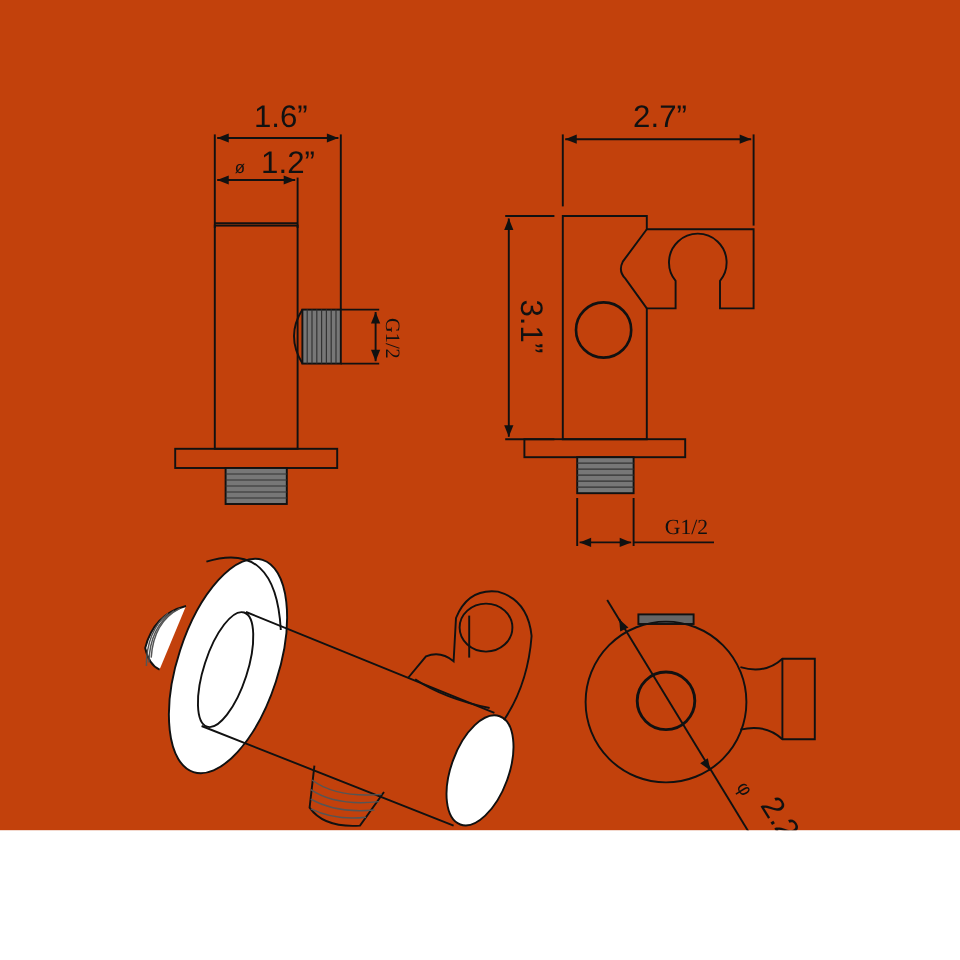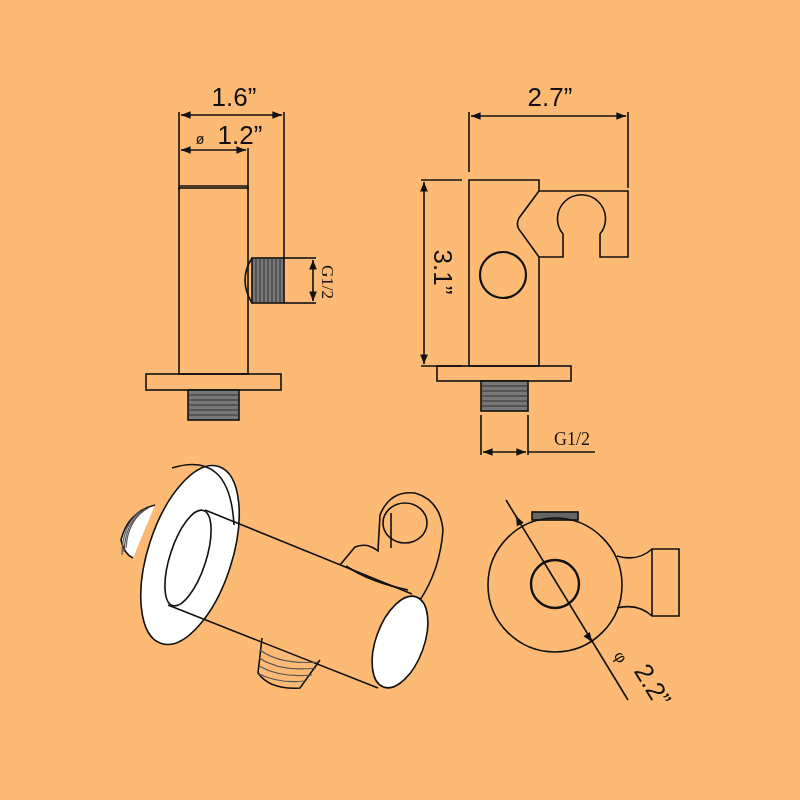--- a/index.html
+++ b/index.html
@@ -1,16 +1,16 @@
 <!DOCTYPE html>
 <html><head>
 <meta charset="utf-8">
 <style>
   html, body { margin:0; padding:0; background:#ffffff; }
-  #canvas { position:relative; width:800px; height:800px; background:#fdba74; overflow:hidden; }
+  #canvas { position:relative; width:800px; height:692px; background:#c2410c; overflow:hidden; }
   svg { position:absolute; left:0; top:0; }
   .dimtext { font-family:"Liberation Sans", sans-serif; fill:#111; }
   .thread { font-family:"Liberation Serif", serif; fill:#111; }
 </style>
 </head>
 <body>
 
 <div id="canvas">
 <svg width="800" height="800" viewBox="0 0 800 800">
   <defs>

